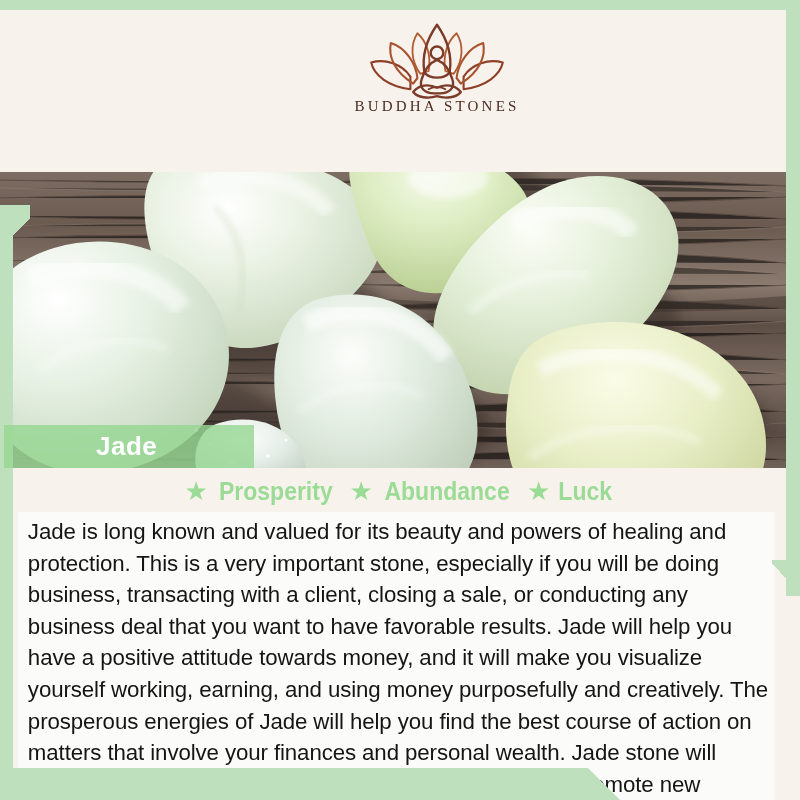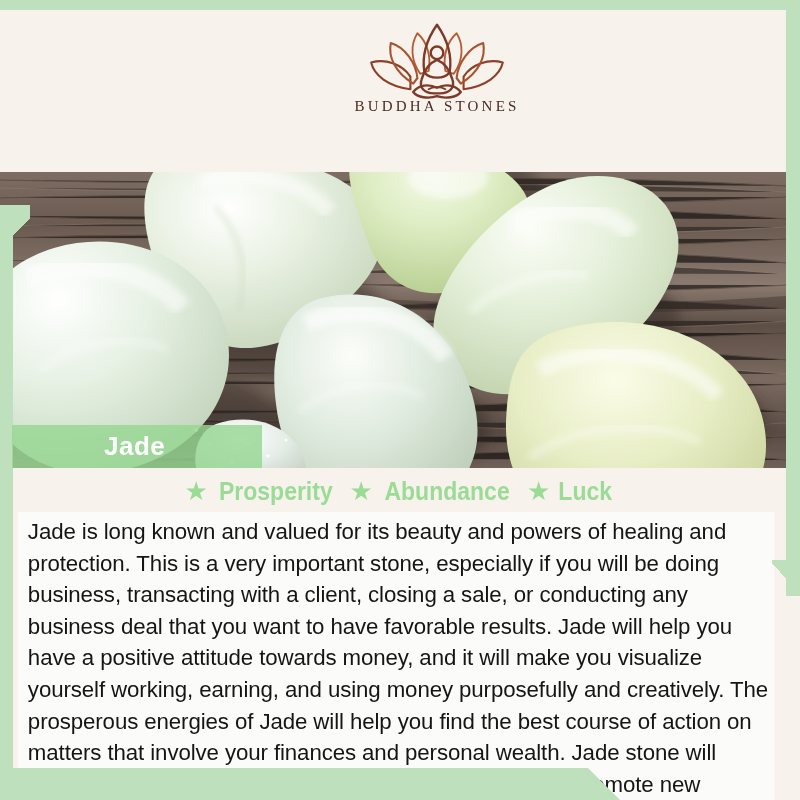--- a/index.html
+++ b/index.html
@@ -102,21 +102,21 @@
   .strip-right-notch{
     position:absolute; right:0; top:560px;
     width:28px; height:36px;
     background:linear-gradient(225deg,#bfe0bd 50%, rgba(191,224,189,0) 50%);
     z-index:7;
   }
 
   
   .name-banner{
     position:absolute;
-    left:12px; top:425px;
+    left:4px; top:425px;
     width:250px; height:43px;
     background:rgba(150,215,147,0.82);
     display:flex; align-items:center;
     z-index:8;
   }
   .name-banner-text{
     color:#ffffff;
     font-size:26px;
     font-weight:bold;
     letter-spacing:0.5px;

